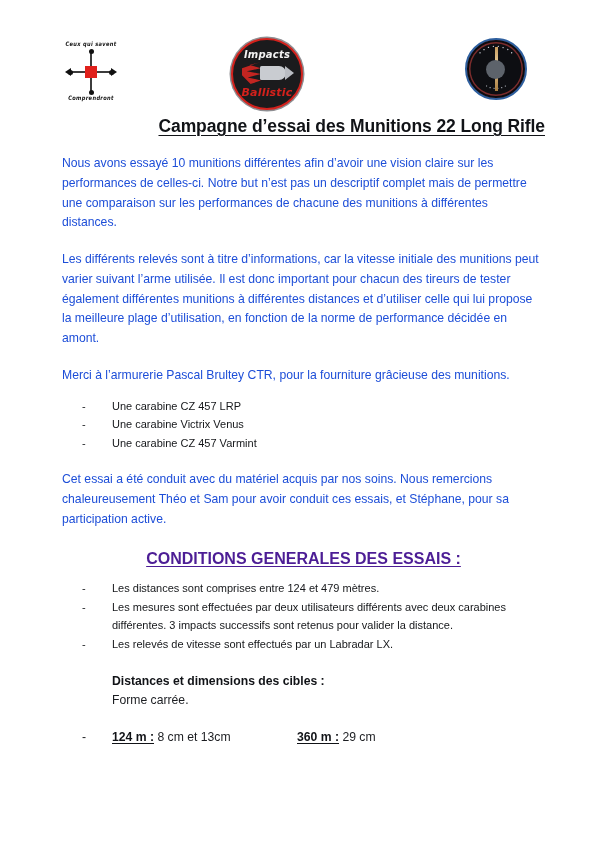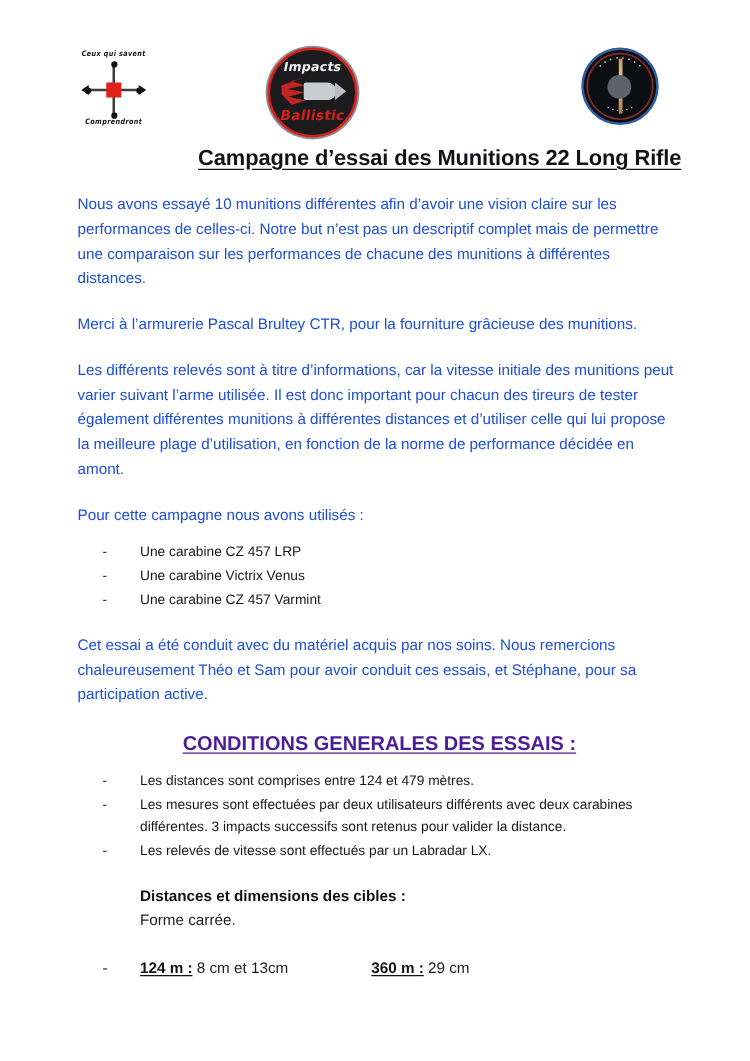--- a/index.html
+++ b/index.html
@@ -91,21 +91,21 @@
     position: absolute;
     width: 0; height: 0;
     border-top: 4px solid transparent;
     border-bottom: 4px solid transparent;
   }
   .ch-arrow.a-left  { left: 10px; top: 30px; border-right: 6px solid #111; }
   .ch-arrow.a-right { left: 56px; top: 30px; border-left: 6px solid #111; }
 
   
   .logo-ballistic {
-    left: 214px;
+    left: 231px;
     width: 68px;
     height: 68px;
     border-radius: 50%;
     background: #1b1b1d;
     border: 2.5px solid #d3211c;
     box-shadow: 0 0 0 1.5px #8e8e92;
     overflow: hidden;
   }
   .bl-word {
     position: absolute;
@@ -331,25 +331,24 @@
       <div class="em-ball"></div>
     </div>
   </div>
 
   <div class="doc">
 
     <h1 class="title">Campagne d’essai des Munitions 22 Long Rifle</h1>
 
     <p class="para">Nous avons essayé 10 munitions différentes afin d’avoir une vision claire sur les performances de celles-ci. Notre but n’est pas un descriptif complet mais de permettre une comparaison sur les performances de chacune des munitions à différentes distances.</p>
 
+    <p class="para">Les différents relevés sont à titre d’informations, car la vitesse initiale des munitions peut varier suivant l’arme utilisée. Il est donc important pour chacun des tireurs de tester également différentes munitions à différentes distances et d’utiliser celle qui lui propose la meilleure plage d’utilisation, en fonction de la norme de performance décidée en amont.</p>
+
     <p class="para">Merci à l’armurerie Pascal Brultey CTR, pour la fourniture grâcieuse des munitions.</p>
 
-    <p class="para">Les différents relevés sont à titre d’informations, car la vitesse initiale des munitions peut varier suivant l’arme utilisée. Il est donc important pour chacun des tireurs de tester également différentes munitions à différentes distances et d’utiliser celle qui lui propose la meilleure plage d’utilisation, en fonction de la norme de performance décidée en amont.</p>
-
-    <p class="para">Pour cette campagne nous avons utilisés :</p>
 
     <ul class="dash-list">
       <li>Une carabine CZ 457 LRP</li>
       <li>Une carabine Victrix  Venus</li>
       <li>Une carabine CZ 457 Varmint</li>
     </ul>
 
     <p class="para">Cet essai a été conduit avec du matériel acquis par nos soins. Nous remercions chaleureusement Théo et Sam pour avoir conduit ces essais, et Stéphane, pour sa participation active.</p>
 
     <h2 class="section-title">CONDITIONS GENERALES DES ESSAIS :</h2>

